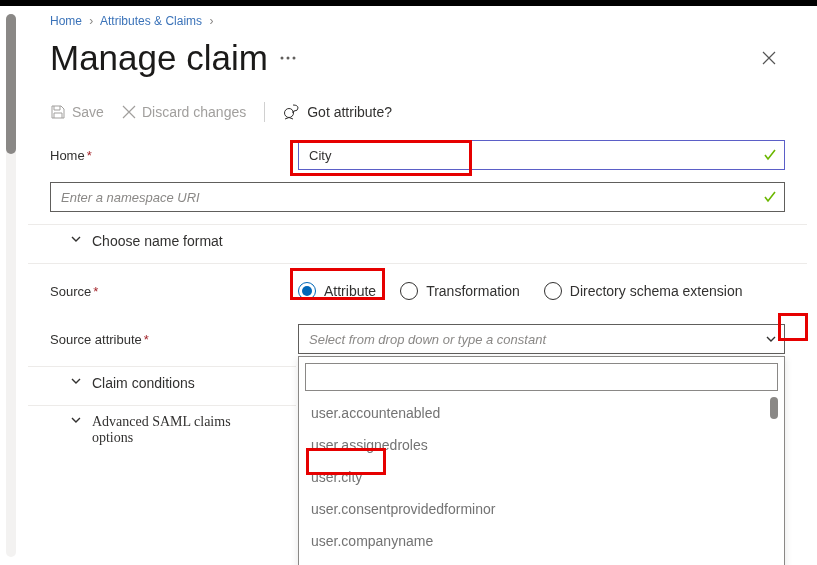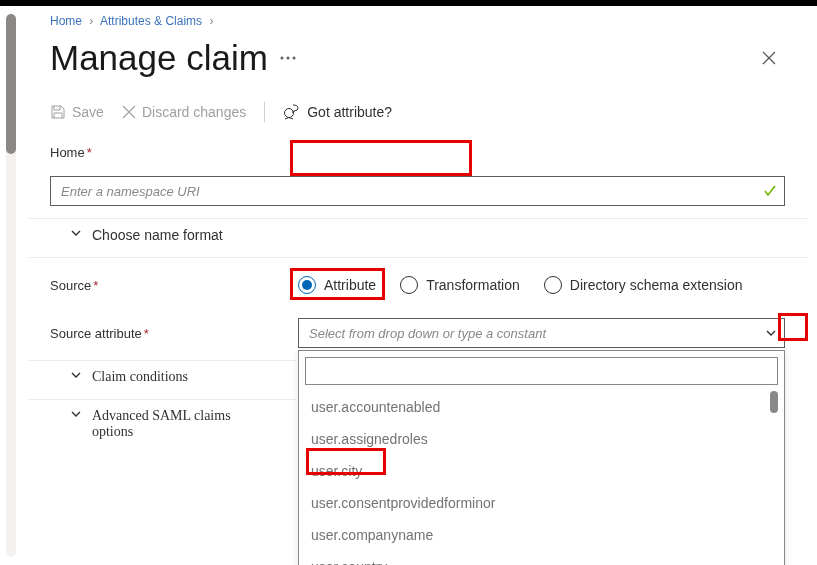--- a/index.html
+++ b/index.html
@@ -280,20 +280,28 @@
           <path d="M2 15 q4 -3 8 0" fill="none" stroke="currentColor"></path>
           <path d="M10 1 q5 0 5 3 q0 3 -4 3 l-1 2 l0 -2" fill="none" stroke="currentColor"></path>
         </svg>
       <span>Got attribute?</span>
     </div>
   </div>
 
   <div class="form-row">
     <div class="form-label">
       <span>Home</span><span class="req">*</span>
+    </div>
+    <div class="form-field">
+      <input class="text-input name-input" value="City" style="">
+      <span class="check-icon">
+        <svg width="14" height="14" viewBox="0 0 14 14">
+            <path d="M2 7 l3 4 l7 -9" fill="none" stroke="currentColor" stroke-width="1.6"></path>
+          </svg>
+      </span>
     </div>
   </div>
 
   <div class="form-row">
     <div class="form-field">
       <input class="text-input" placeholder="Enter a namespace URI" style="">
       <span class="check-icon">
         <svg width="14" height="14" viewBox="0 0 14 14">
             <path d="M2 7 l3 4 l7 -9" fill="none" stroke="currentColor" stroke-width="1.6"></path>
           </svg>
@@ -353,21 +361,21 @@
             <div class="panel-option">user.consentprovidedforminor</div>
             <div class="panel-option">user.companyname</div>
             <div class="panel-option">user.country</div>
             <div class="panel-scrollbar"></div>
           </div>
         </div>
       </div>
     </div>
   </div>
 
-  <div class="section-row" style="border-top:1px solid #edebe9;margin-top:6px;padding-left:42px;width:268px;font-family:Liberation Serif, serif;">
+  <div class="section-row" style="border-top:1px solid #edebe9;margin-top:6px;padding-left:42px;width:268px;">
     <svg width="12" height="12" viewBox="0 0 12 12">
         <path d="M2 4 l4 4 l4 -4" fill="none" stroke="#323130" stroke-width="1.4"></path>
       </svg>
     <span>Claim conditions</span>
   </div>
 
   <div class="section-row no-border" style="padding-left:42px;width:268px;font-family:Liberation Serif, serif;">
     <svg width="12" height="12" viewBox="0 0 12 12">
         <path d="M2 4 l4 4 l4 -4" fill="none" stroke="#323130" stroke-width="1.4"></path>
       </svg>

